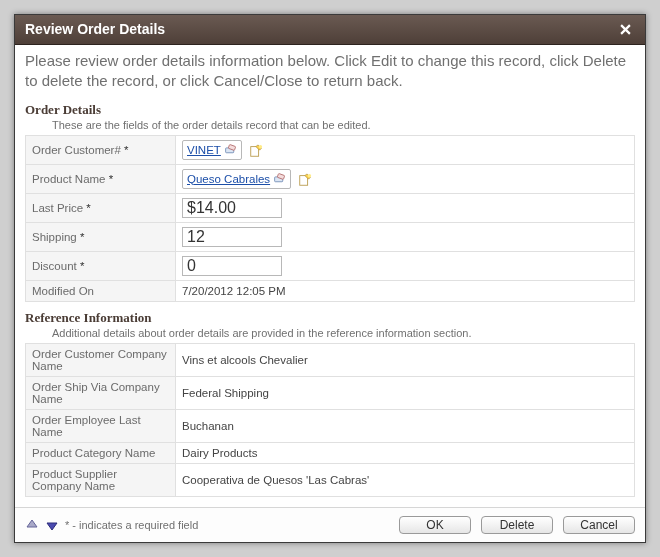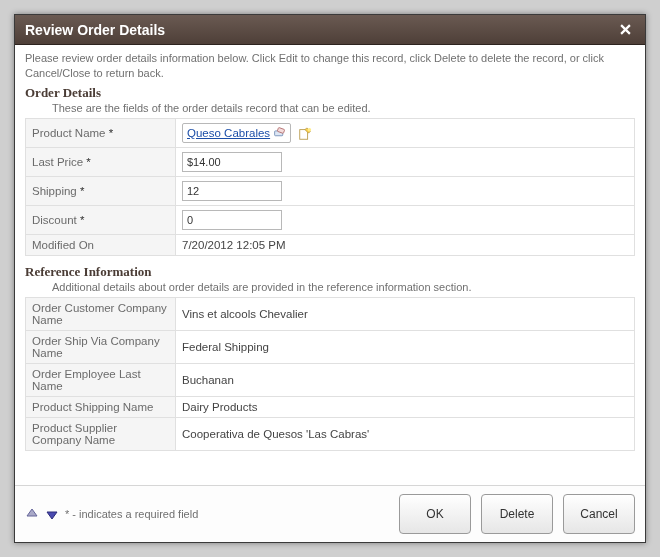--- a/index.html
+++ b/index.html
@@ -5,57 +5,57 @@
   * { box-sizing: border-box; margin: 0; padding: 0; }
   html, body { width: 660px; height: 557px; font-family: Arial, Helvetica, sans-serif; font-size: 12px; background: #e8e8e8; }
   .backdrop { width: 660px; height: 557px; padding: 14px; background: #cfcfcf; }
   .dialog {
     width: 632px; height: 529px; background: #ffffff;
     border: 1px solid #3a3a3a; box-shadow: 0 0 6px rgba(0,0,0,0.4);
     display: flex; flex-direction: column;
   }
   .titlebar {
     background: linear-gradient(to bottom, #6a5a52, #4e3f38);
-    color: #ffffff; padding: 6px 10px; display: flex; align-items: center;
+    color: #ffffff; padding: 6px 10px; display: flex; 
     justify-content: space-between; font-size: 14px; font-weight: bold;
     border-bottom: 1px solid #2d231e;
   }
   .close-x { font-size: 15px; font-weight: bold; cursor: pointer; color: #fff; padding: 0 4px; }
   .body { padding: 6px 10px 0 10px; flex: 1; overflow: hidden; color: #505050; }
-  .instr { font-size: 11px; color: #707070; line-height: 1.35; margin-bottom: 4px; }
+  .instr { font-size: 15px; color: #707070; line-height: 1.35; margin-bottom: 10px; }
   .section-title { font-size: 13px; font-weight: bold; color: #4a3c35; margin: 2px 0 1px 0; font-family: Liberation Serif, serif; }
   .section-desc { font-size: 11px; color: #707070; margin-bottom: 4px; margin-left: 27px; }
   table.form { width: 100%; border-collapse: collapse; border: 1px solid #d6d6d6; margin-bottom: 8px; }
   table.form td { border: 1px solid #e0e0e0; padding: 4px 6px; vertical-align: middle; font-size: 11.5px; }
   table.form td.label { width: 150px; background: #f5f5f5; color: #6b6b6b; }
   table.form td.value { background: #ffffff; color: #333; }
   .req-star { color: #333; }
   .lookup {
     display: inline-flex; align-items: center; gap: 3px;
     border: 1px solid #b8b8b8; background: #fff; padding: 1px 4px; height: 20px;
     border-radius: 2px;
   }
   .lookup .link { color: #1b4ea8; text-decoration: underline; font-size: 11.5px; cursor: pointer; }
   .mini-icon { width: 13px; height: 13px; display: inline-block; }
   .new-icon { margin-left: 4px; vertical-align: middle; }
   input.txt {
-    border: 1px solid #b8b8b8; font-size: 11px; padding: 2px 4px;
+    border: 1px solid #b8b8b8; font-size: 16px; padding: 2px 4px;
     height: 20px; width: 100px; color: #333; background: #fff;
   }
   .readonly { color: #444; padding: 2px 0; }
   .footer {
     border-top: 1px solid #d6d6d6; padding: 8px 10px;
     display: flex; align-items: center; justify-content: space-between;
     background: #fdfdfd;
   }
   .footer-left { display: flex; align-items: center; gap: 6px; color: #707070; font-size: 11px; text-align: center; }
   .arrow { width: 14px; height: 14px; display: inline-block; }
   .buttons { display: flex; gap: 10px; }
   button.btn {
-    min-width: 72px; height: 40px; font-size: 12px; color: #333;
+    min-width: 72px; height: 18px; font-size: 12px; color: #333;
     background: linear-gradient(to bottom, #ffffff, #e6e6e6);
     border: 1px solid #9a9a9a; border-radius: 4px; cursor: pointer;
     padding: 0 14px;
   }
 </style>
 </head>
 <body>
 
 <div class="backdrop">
   <div class="dialog">
@@ -70,20 +70,44 @@
     </div>
 
     <div class="body">
       <p class="instr">Please review order details information below. Click Edit to change this record, click Delete to delete the record, or click Cancel/Close to return back.</p>
 
       <div class="section-title">Order Details</div>
       <div class="section-desc">These are the fields of the order details record that can be edited.</div>
 
       <table class="form">
         <tbody>
+            <tr>
+          <td class="label">
+            <span>Order Customer#</span>
+            <span class="req-star">*</span>
+          </td>
+          <td class="value">
+            <span class="lookup">
+              <span class="link">VINET</span>
+              <span class="mini-icon">
+                <svg viewBox="0 0 16 16" width="13" height="13">
+                      <rect x="2" y="6" width="10" height="6" rx="1" fill="#dce6f4" stroke="#6a86b0"></rect>
+                      <rect x="6" y="3" width="8" height="5" rx="1" transform="rotate(20 10 5)" fill="#f4dcdc" stroke="#b06a6a"></rect>
+                    </svg>
+              </span>
+            </span>
+            <span class="mini-icon new-icon">
+              <svg viewBox="0 0 16 16" width="14" height="14">
+                    <rect x="2" y="3" width="9" height="11" fill="#fff" stroke="#b89a4a"></rect>
+                    <path d="M10 1 L14 5 L12 7 L8 3 Z" fill="#ffd24a" stroke="#b89a4a"></path>
+                    <circle cx="13" cy="3" r="2" fill="#ffec88"></circle>
+                  </svg>
+            </span>
+          </td>
+        </tr>
         <tr>
           <td class="label">
             <span>Product Name</span>
             <span class="req-star">*</span>
           </td>
           <td class="value">
             <span class="lookup">
               <span class="link">Queso Cabrales</span>
               <span class="mini-icon">
                 <svg viewBox="0 0 16 16" width="13" height="13">
@@ -146,21 +170,21 @@
         </tr>
         <tr>
           <td class="label">Order Ship Via Company Name</td>
           <td class="value"><span class="readonly">Federal Shipping</span></td>
         </tr>
         <tr>
           <td class="label">Order Employee Last Name</td>
           <td class="value"><span class="readonly">Buchanan</span></td>
         </tr>
         <tr>
-          <td class="label">Product Shipping Name</td>
+          <td class="label">Product Category Name</td>
           <td class="value"><span class="readonly">Dairy Products</span></td>
         </tr>
         <tr>
           <td class="label">Product Supplier Company Name</td>
           <td class="value"><span class="readonly">Cooperativa de Quesos 'Las Cabras'</span></td>
         </tr>
       </tbody>
         </table>
     </div>
 

